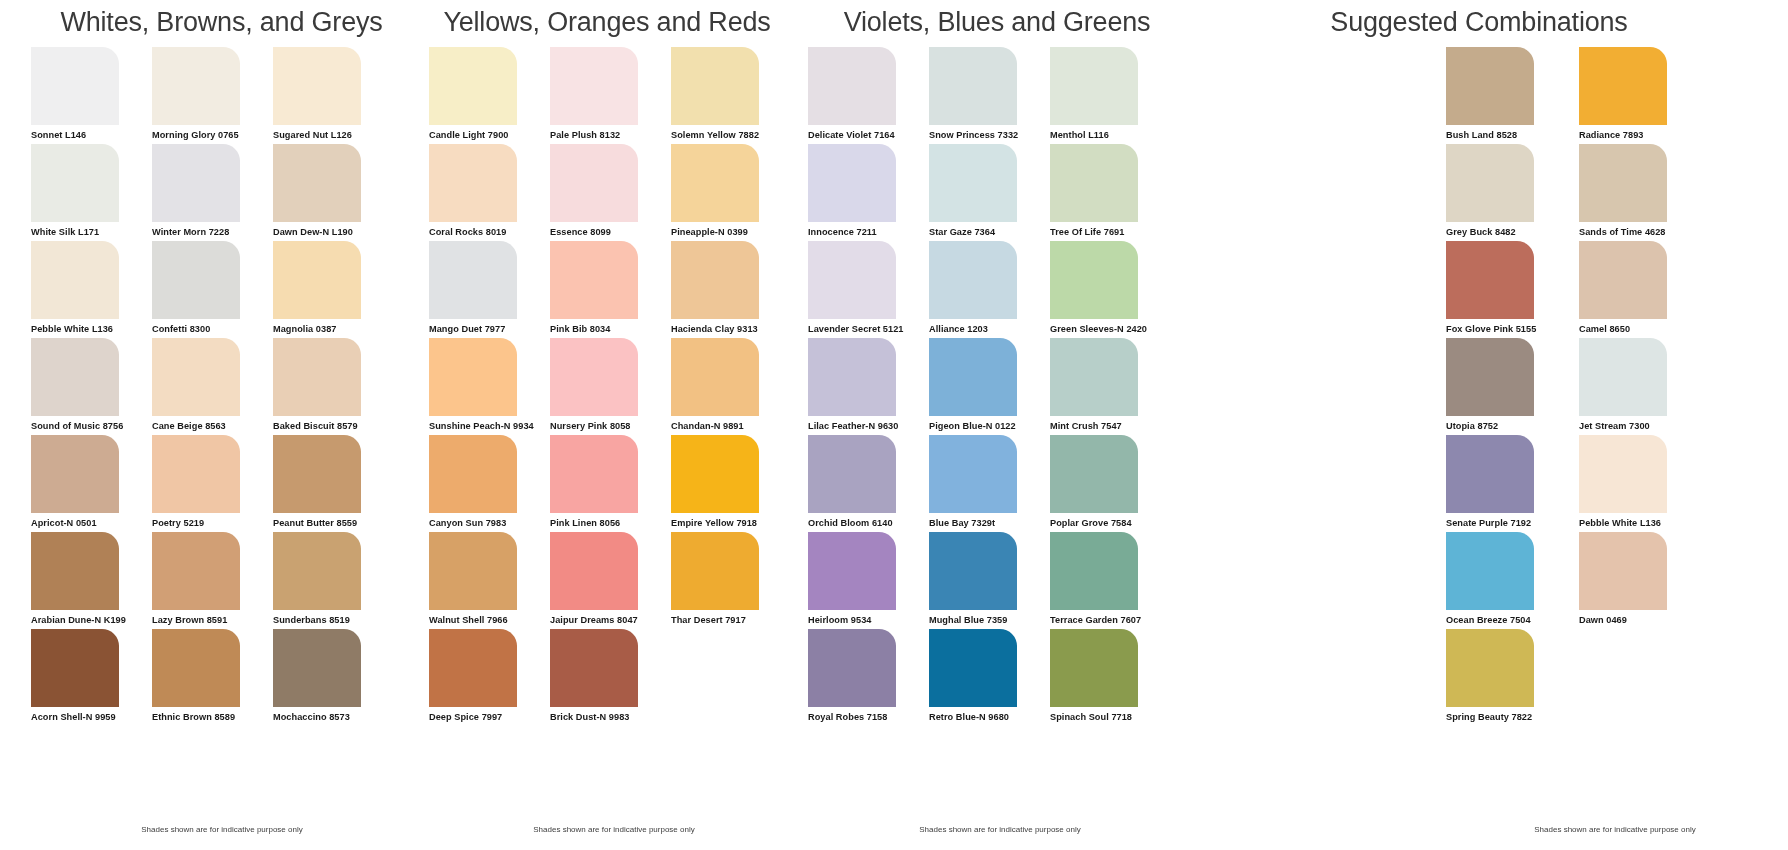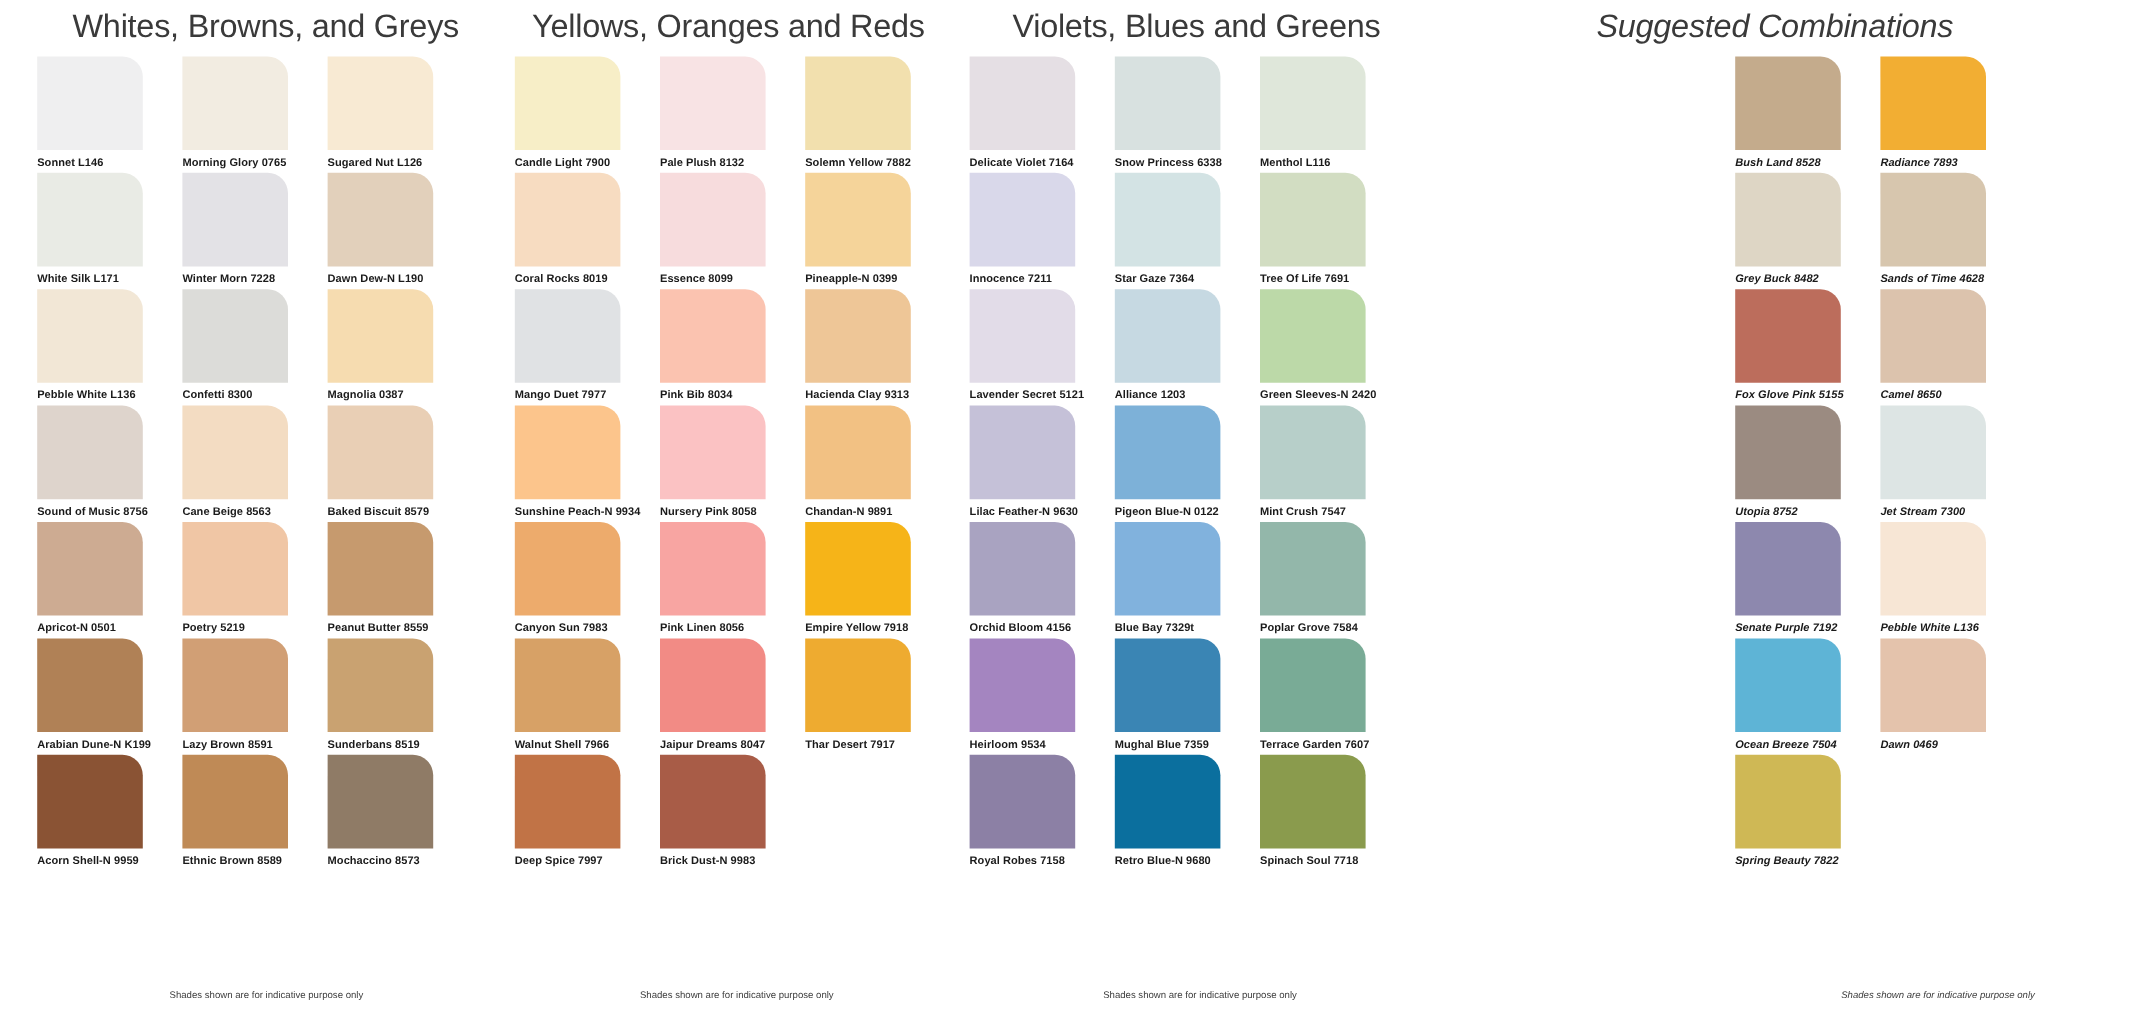--- a/index.html
+++ b/index.html
@@ -20,21 +20,21 @@
   }
   .section {
     position: relative;
     height: 850px;
     flex: 0 0 auto;
     padding-top: 0;
   }
   .sec-0 { width: 412px; }
   .sec-1 { width: 390px; }
   .sec-2 { width: 390px; }
-  .sec-3 { width: 596px; font-style: italic; }
+  .sec-3 { width: 596px; }
 
   .section-title {
     text-align: center;
     font-size: 27px;
     font-weight: 400;
     color: #3a3a3a;
     letter-spacing: -0.2px;
     line-height: 1;
     padding-top: 9px;
     white-space: nowrap;
@@ -42,21 +42,21 @@
   .sec-0 .section-title { padding-left: 12px; margin-left: 19px; }
   .sec-3 .section-title { padding-right: 22px; }
 
   .grid {
     display: grid;
     margin-top: 11px;
   }
   .sec-0 .grid { grid-template-columns: repeat(3, 121px); column-gap: 0px; padding-left: 31px; }
   .sec-1 .grid { grid-template-columns: repeat(3, 121px); column-gap: 0px; padding-left: 17px; }
   .sec-2 .grid { grid-template-columns: repeat(3, 121px); column-gap: 0px; padding-left: 6px; }
-  .sec-3 .grid { grid-template-columns: repeat(2, 121px); column-gap: 0px; padding-left: 254px; }
+  .sec-3 .grid { grid-template-columns: repeat(2, 121px); column-gap: 12px; padding-left: 254px; }
 
   .swatch-cell {
     width: 121px;
     height: 97px;
     position: relative;
   }
   .swatch-chip {
     width: 88px;
     height: 78px;
     border-top-right-radius: 17px;
@@ -268,21 +268,21 @@
     </div>
     <div class="section sec-2">
       <div class="section-title">Violets, Blues and Greens</div>
       <div class="grid">
         <div class="swatch-cell">
           <div class="swatch-chip" style="background: rgb(229, 223, 228);"></div>
           <div class="swatch-label">Delicate Violet 7164</div>
         </div>
         <div class="swatch-cell">
           <div class="swatch-chip" style="background: rgb(216, 225, 224);"></div>
-          <div class="swatch-label">Snow Princess 6338</div>
+          <div class="swatch-label">Snow Princess 7332</div>
         </div>
         <div class="swatch-cell">
           <div class="swatch-chip" style="background: rgb(223, 231, 218);"></div>
           <div class="swatch-label">Menthol L116</div>
         </div>
         <div class="swatch-cell">
           <div class="swatch-chip" style="background: rgb(217, 216, 234);"></div>
           <div class="swatch-label">Innocence 7211</div>
         </div>
         <div class="swatch-cell">
@@ -312,21 +312,21 @@
         <div class="swatch-cell">
           <div class="swatch-chip" style="background: rgb(125, 177, 216);"></div>
           <div class="swatch-label">Pigeon Blue-N 0122</div>
         </div>
         <div class="swatch-cell">
           <div class="swatch-chip" style="background: rgb(183, 207, 201);"></div>
           <div class="swatch-label">Mint Crush 7547</div>
         </div>
         <div class="swatch-cell">
           <div class="swatch-chip" style="background: rgb(169, 163, 193);"></div>
-          <div class="swatch-label">Orchid Bloom 4156</div>
+          <div class="swatch-label">Orchid Bloom 6140</div>
         </div>
         <div class="swatch-cell">
           <div class="swatch-chip" style="background: rgb(129, 178, 221);"></div>
           <div class="swatch-label">Blue Bay 7329t</div>
         </div>
         <div class="swatch-cell">
           <div class="swatch-chip" style="background: rgb(147, 183, 170);"></div>
           <div class="swatch-label">Poplar Grove 7584</div>
         </div>
         <div class="swatch-cell">

